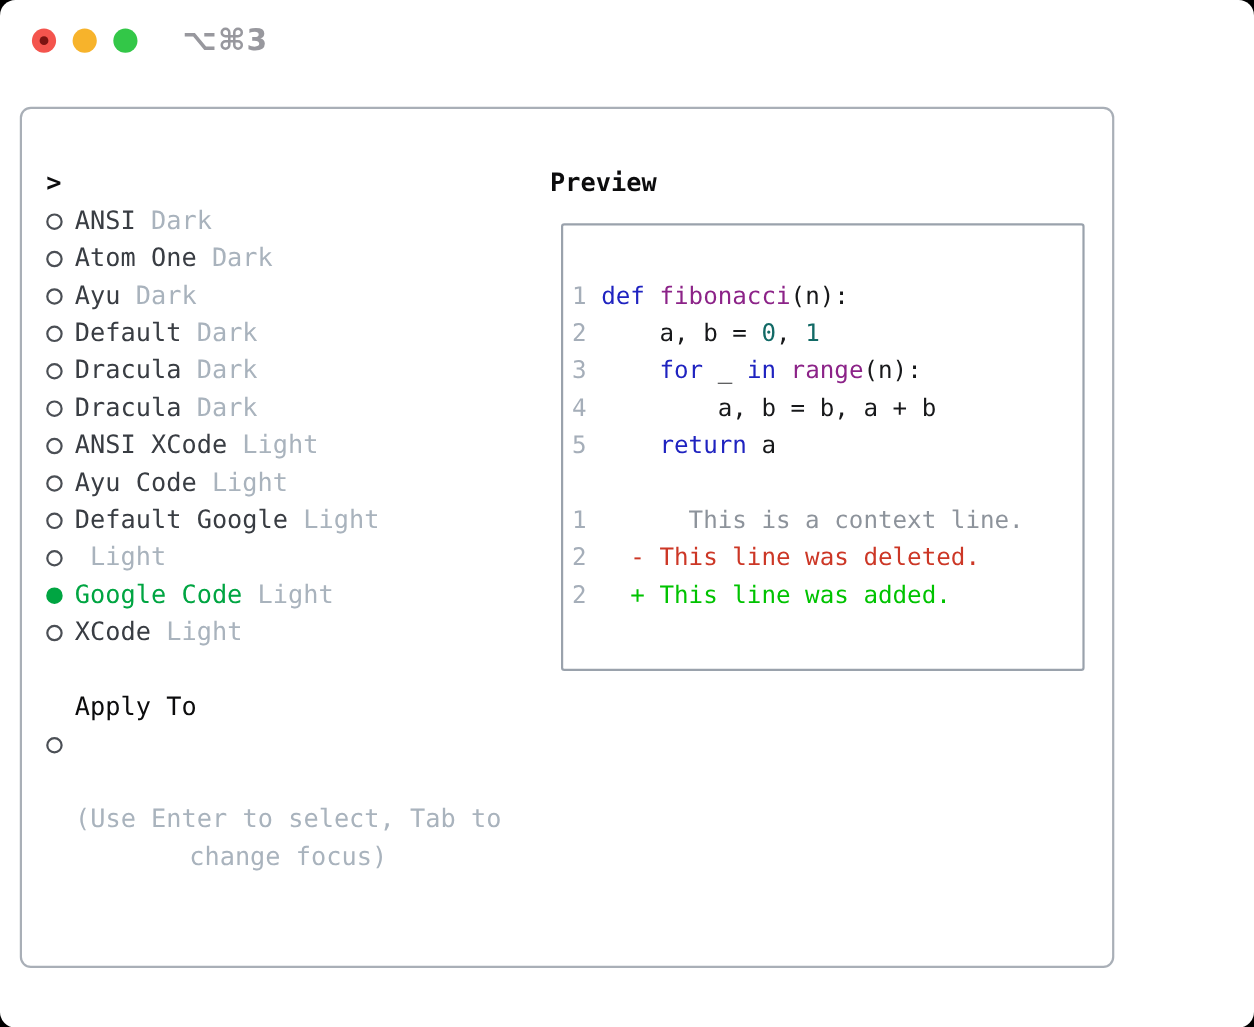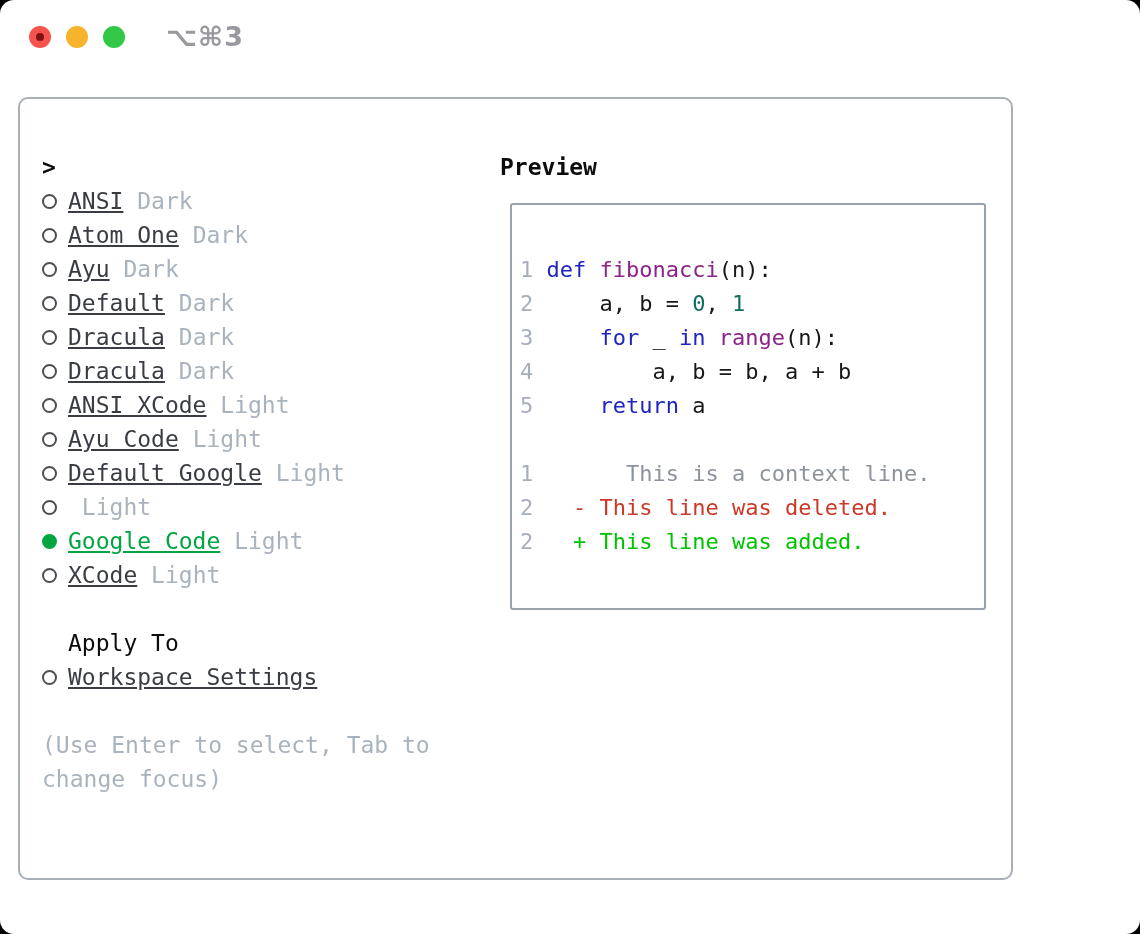--- a/index.html
+++ b/index.html
@@ -42,24 +42,24 @@
   .row.spacer{height:34px;}
   .marker{width:26px;flex:0 0 26px;display:flex;align-items:center;}
   .prompt{font-weight:bold;color:var(--heading);}
   .bullet{
     display:inline-block;width:11px;height:11px;border-radius:50%;
     border:2px solid var(--bullet_outline);box-sizing:content-box;background:transparent;
   }
   .bullet.filled{border-color:var(--accent_green);background:var(--accent_green);}
   .header-label{font-weight:bold;color:var(--heading);}
   .apply-label{color:var(--heading);text-align:right;}
-  .tname{color:var(--text_dark);text-decoration:underline;}
+  .tname{color:var(--text_dark);}
   .tname.sel{color:var(--accent_green);}
   .tvariant{color:var(--muted);}
-  .help-line{height:34px;line-height:34px;white-space:pre;color:var(--muted);}
+  .help-line{height:34px;line-height:34px;white-space:pre;color:var(--muted);text-align:center;}
   
   .preview-title{
     position:absolute;left:480px;top:51px;height:34px;line-height:34px;
     font-weight:bold;font-size:23px;color:var(--heading);
   }
   .preview-box{
     position:absolute;left:490px;top:104px;width:476px;height:407px;
     box-sizing:border-box;border:2px solid var(--preview_border);border-radius:3px;
     background:var(--window_bg,#fff);overflow:hidden;
   }
@@ -114,21 +114,21 @@
         </div>
 
       <div class="row spacer"></div>
 
       <div class="row">
         <span class="marker"></span>
         <span class="apply-label">Apply To</span>
       </div>
 
       <div id="apply-list">
-          <div class="row"><span class="marker"><span class="bullet"></span></span><span class="tname">Workspace Settings</span></div>
+          <div class="row"><span class="marker"><span class="bullet"></span></span></div>
         </div>
 
       <div class="row spacer"></div>
 
       <div id="help-lines">
           <div class="help-line">(Use Enter to select, Tab to</div>
           <div class="help-line">change focus)</div>
         </div>
     </div>
 

